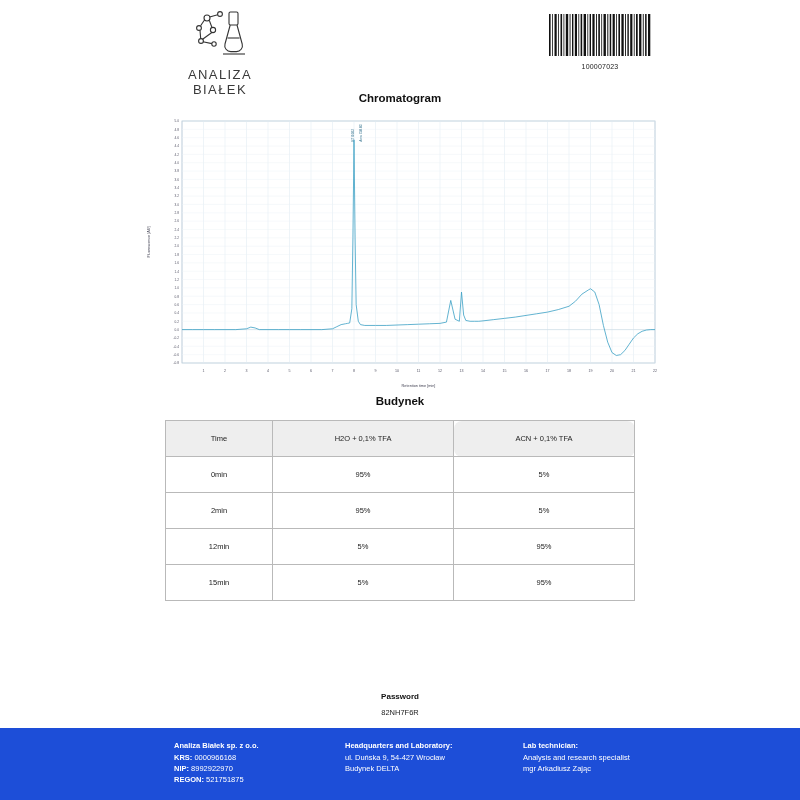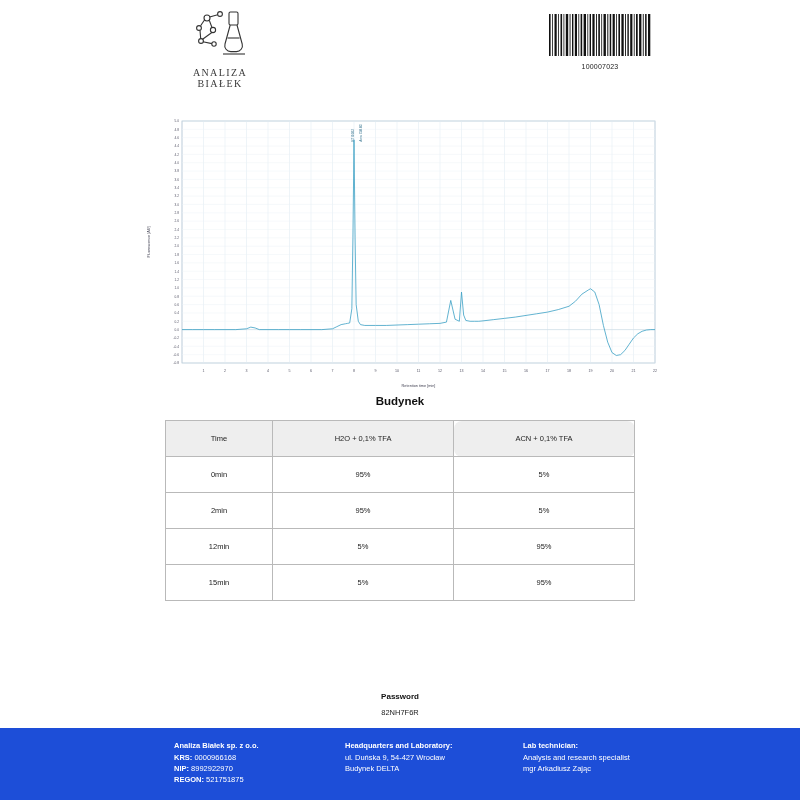--- a/index.html
+++ b/index.html
@@ -33,25 +33,24 @@
     top: 8px;
     width: 100px;
     text-align: center;
   }
   .logo-mark {
     width: 66px;
     height: 52px;
     margin: 0 auto;
   }
   .logo-text {
-    font-size: 10px;
+    font-size: 13px;
     letter-spacing: 1.4px;
     color: #3a3a3a;
     margin-top: 3px;
-    font-family: Liberation Serif, serif;
   }
   .barcode-block {
     position: absolute;
     right: 148px;
     top: 14px;
     width: 104px;
     text-align: center;
   }
   .barcode {
     height: 42px;
@@ -226,20 +225,21 @@
             <rect x="91.1" y="0" width="2.3" height="42"></rect>
           <rect x="94.8" y="0" width="0.9" height="42"></rect>
             <rect x="97.1" y="0" width="1.5" height="42"></rect>
           <rect x="100" y="0" width="2.3" height="42"></rect>
         </g>
       </svg>
       <div class="barcode-num">100007023</div>
     </div>
   </div>
 
+  <div class="section-title" id="chromatogram-title">Chromatogram</div>
 
   <div class="chart-wrap">
     <svg class="chart-svg" id="chart-svg" width="525" height="278" viewBox="0 0 525 278">
         <rect x="42" y="8" width="473" height="242" fill="#ffffff" stroke="#9fb6c8" stroke-width="0.7"></rect>
         <line x1="63.5" y1="8" x2="63.5" y2="250" stroke="#dce8f1" stroke-width="0.5"></line>
         <text x="63.5" y="259" font-size="3.6" fill="#556" text-anchor="middle" font-family="&quot;Liberation Sans&quot;, sans-serif">1</text>
         <line x1="85" y1="8" x2="85" y2="250" stroke="#dce8f1" stroke-width="0.5"></line>
         <text x="85" y="259" font-size="3.6" fill="#556" text-anchor="middle" font-family="&quot;Liberation Sans&quot;, sans-serif">2</text>
         <line x1="106.5" y1="8" x2="106.5" y2="250" stroke="#dce8f1" stroke-width="0.5"></line>
         <text x="106.5" y="259" font-size="3.6" fill="#556" text-anchor="middle" font-family="&quot;Liberation Sans&quot;, sans-serif">3</text>

